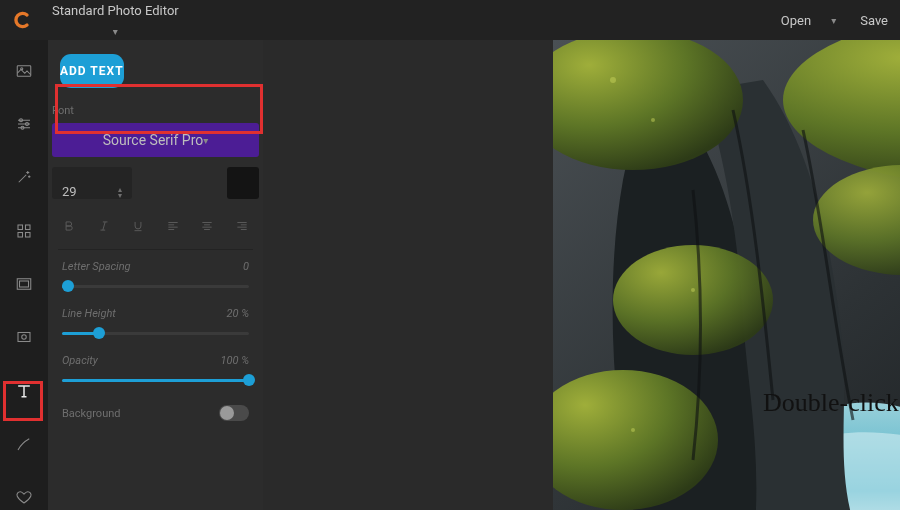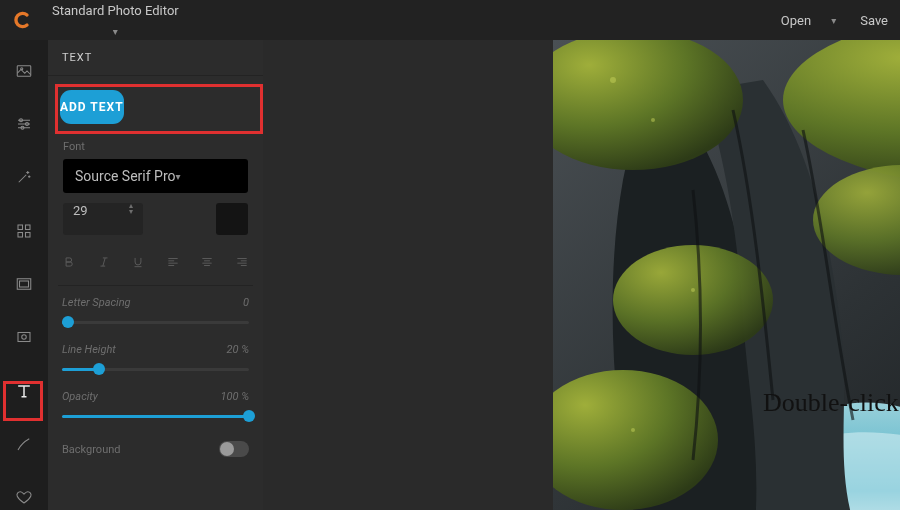--- a/index.html
+++ b/index.html
@@ -24,27 +24,27 @@
   .rail-item.active { color: #eaeaea; }
   .rail-item.active svg { stroke: #eaeaea; }
 
   
   .panel { width: 215px; background: #2c2c2c; color: #a8a8a8; display: flex; flex-direction: column; font-size: 12px; }
   .panel-header { height: 36px; line-height: 36px; padding: 0 14px; color: #cfcfcf; font-size: 11px; letter-spacing: 1px; border-bottom: 1px solid #232323; }
   .panel-body { flex: 1; overflow: hidden; }
 
   .btn-add { margin: 14px 12px 10px; height: 34px; background: #1d9fd6; color: #fff; border: none; border-radius: 11px; font-size: 12px; font-weight: 700; letter-spacing: 1px; cursor: pointer; display: flex; align-items: center; justify-content: center; }
 
-  .section { padding: 6px 15px; }
+  .section { padding: 6px 4px; }
   .label { color: #6e6e6e; font-size: 11px; margin-bottom: 6px; display: block; }
 
-  .font-dd { height: 34px; background: #000000; border-radius: 3px; display: flex; align-items: center; justify-content: flex-start; padding: 0 12px; color: #bdbdbd; font-family: Georgia, 'Times New Roman', serif; font-size: 14px; cursor: pointer; }
+  .font-dd { height: 34px; background: #4c1d95; border-radius: 3px; display: flex; align-items: center; justify-content: center; padding: 0 12px; color: #bdbdbd; font-family: Georgia, 'Times New Roman', serif; font-size: 14px; cursor: pointer; }
 
   .size-row { display: flex; align-items: center; gap: 12px; margin-top: 10px; }
-  .size-input { width: 80px; height: 32px; background: #242424; border-radius: 3px; display: flex; align-items: flex-start; justify-content: space-between; padding: 0 10px; color: #bdbdbd; font-size: 13px; }
+  .size-input { width: 80px; height: 32px; background: #242424; border-radius: 3px; display: flex; align-items: flex-end; justify-content: space-between; padding: 0 10px; color: #bdbdbd; font-size: 13px; }
   .spin { display: flex; flex-direction: column; line-height: 6px; font-size: 8px; color: #6e6e6e; }
   .color-swatch { width: 32px; height: 32px; background: #141414; border-radius: 3px; margin-left: auto; cursor: pointer; }
 
   .fmt-row { display: flex; gap: 20px; padding: 12px 4px 14px; border-bottom: 1px solid #232323; margin: 0 10px; }
   .fmt { width: 18px; height: 18px; color: #5c5c5c; display: flex; align-items: center; justify-content: center; cursor: pointer; }
   .fmt svg { stroke: #5c5c5c; fill: #5c5c5c; }
 
   .slider-block { padding: 10px 14px 4px; }
   .sl-head { display: flex; justify-content: space-between; color: #6e6e6e; font-size: 11px; font-style: italic; }
   .slider { position: relative; height: 14px; margin-top: 6px; }
@@ -145,21 +145,20 @@
           </svg>
       </div>
       <div class="rail-item">
         <svg viewBox="0 0 24 24" width="18" height="18">
             <path d="M12 20s-7-4.5-9-9c-1.3-3 1-6 4-6 2 0 3 1.3 5 3 2-1.7 3-3 5-3 3 0 5.3 3 4 6-2 4.5-9 9-9 9z"></path>
           </svg>
       </div>
     </div>
 
     <div class="panel">
-      <div class="panel-header">TEXT</div>
 
       <div class="panel-body">
         <button class="btn-add">ADD TEXT</button>
 
         <div class="section">
           <span class="label">Font</span>
           <div class="font-dd">
             <span>Source Serif Pro</span>
             <span class="chev">▾</span>
           </div>

